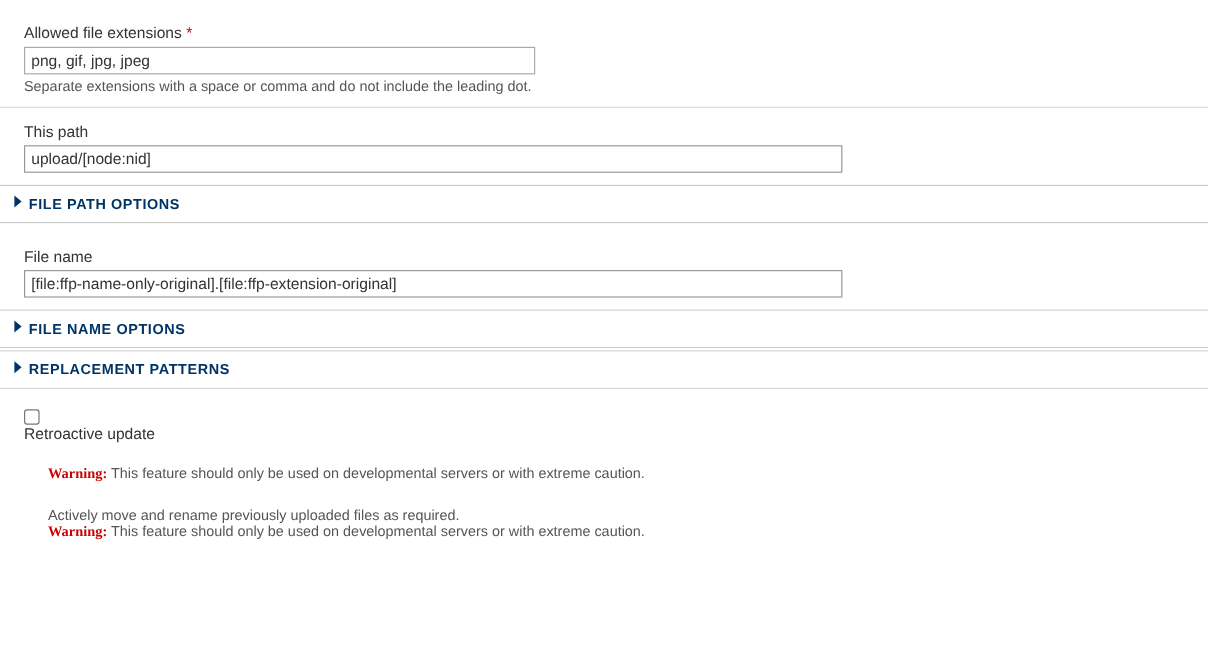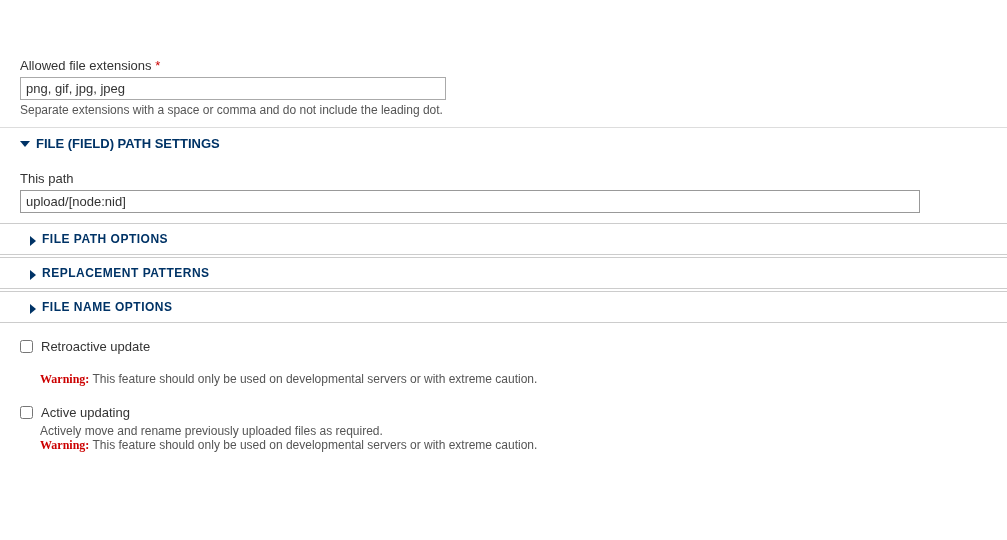--- a/index.html
+++ b/index.html
@@ -11,21 +11,20 @@
     body {
       font-family: Arial, Helvetica, sans-serif;
       font-size: 13px;
       color: #333;
       background: #fff;
       width: 1007px;
     }
 
     .page-wrapper {
       padding: 10px 0;
-      margin-top: 38px;
     }
 
     .section {
       padding: 10px 20px;
     }
 
     .field-label {
       font-size: 13px;
       color: #333;
       margin-bottom: 4px;
@@ -37,43 +36,43 @@
 
     .text-input {
       width: 426px;
       border: 1px solid #aaa;
       padding: 3px 5px;
       font-size: 13px;
       color: #333;
     }
 
     .text-input-wide {
-      width: 900px;
+      width: 682px;
       border: 1px solid #999;
       padding: 3px 5px;
       font-size: 13px;
       color: #333;
     }
 
     .hint-text {
       font-size: 12px;
       color: #555;
       margin-top: 3px;
     }
 
     .collapsible-section {
       border-top: 1px solid #ccc;
       border-bottom: 1px solid #ccc;
       margin-bottom: 2px;
     }
 
     .collapsible-header {
       display: flex;
-      align-items: flex-end;
-      padding: 8px 30px;
+      align-items: flex-start;
+      padding: 8px 12px;
       cursor: pointer;
       background: #fff;
     }
 
     .collapsible-title {
       font-size: 12px;
       font-weight: bold;
       color: #036;
       text-transform: uppercase;
       letter-spacing: 0.5px;
@@ -114,20 +113,21 @@
     }
 
     .form-field {
       padding: 12px 20px 10px 20px;
     }
 
     .checkbox-row {
       display: flex;
       align-items: flex-start;
       margin-bottom: 4px;
+      flex-direction: column;
     }
 
     .checkbox-row input[type="checkbox"] {
       margin-right: 8px;
       margin-top: 1px;
       flex-shrink: 0;
     }
 
     .checkbox-label {
       font-size: 13px;
@@ -163,70 +163,66 @@
       <span>Allowed file extensions</span>
       <span class="required">*</span>
     </div>
     <input class="text-input" type="text" value="png, gif, jpg, jpeg" style="">
     <div class="hint-text">Separate extensions with a space or comma and do not include the leading dot.</div>
   </div>
 
   <hr class="section-divider">
 
   <div>
-    <div class="main-section-header">
-      <span class="arrow-down"></span>
-      <span class="main-section-title">FILE (FIELD) PATH SETTINGS</span>
-    </div>
 
     <div class="form-field">
       <div class="field-label">This path</div>
       <input class="text-input-wide" type="text" value="upload/[node:nid]" style="">
     </div>
 
     <div class="collapsible-section">
       <div class="collapsible-header">
         <span class="arrow-icon"></span>
         <span class="collapsible-title">FILE PATH OPTIONS</span>
       </div>
     </div>
   </div>
 
+  <div class="form-field" style="margin-top: 8px;">
+    <div class="field-label">File name</div>
+    <input class="text-input-wide" type="text" value="[file:ffp-name-only-original].[file:ffp-extension-original]" style="">
+  </div>
+
+  <div class="collapsible-section">
+    <div class="collapsible-header">
+      <span class="arrow-icon"></span>
+      <span class="collapsible-title">FILE NAME OPTIONS</span>
+    </div>
+  </div>
 
   <div class="collapsible-section" style="margin-top: 2px;">
     <div class="collapsible-header">
       <span class="arrow-icon"></span>
       <span class="collapsible-title">REPLACEMENT PATTERNS</span>
     </div>
   </div>
 
-  <div class="collapsible-section">
-    <div class="collapsible-header">
-      <span class="arrow-icon"></span>
-      <span class="collapsible-title">FILE NAME OPTIONS</span>
-    </div>
-  </div>
-
   <div class="section" style="padding-top: 14px;">
     <div class="checkbox-row">
       <input type="checkbox" style="">
       <span class="checkbox-label">Retroactive update</span>
     </div>
     <div class="checkbox-description">
       <br>
       <span class="warning-text">Warning:</span>
       <span>This feature should only be used on developmental servers or with extreme caution.</span>
     </div>
   </div>
 
   <div class="section" style="padding-top: 8px;">
-    <div class="checkbox-row">
-      <input type="checkbox" style="">
-      <span class="checkbox-label">Active updating</span>
-    </div>
     <div class="checkbox-description">
       <span>Actively move and rename previously uploaded files as required.</span><br>
       <span class="warning-text">Warning:</span>
       <span>This feature should only be used on developmental servers or with extreme caution.</span>
     </div>
   </div>
 
 </div>
 
 </body></html>

